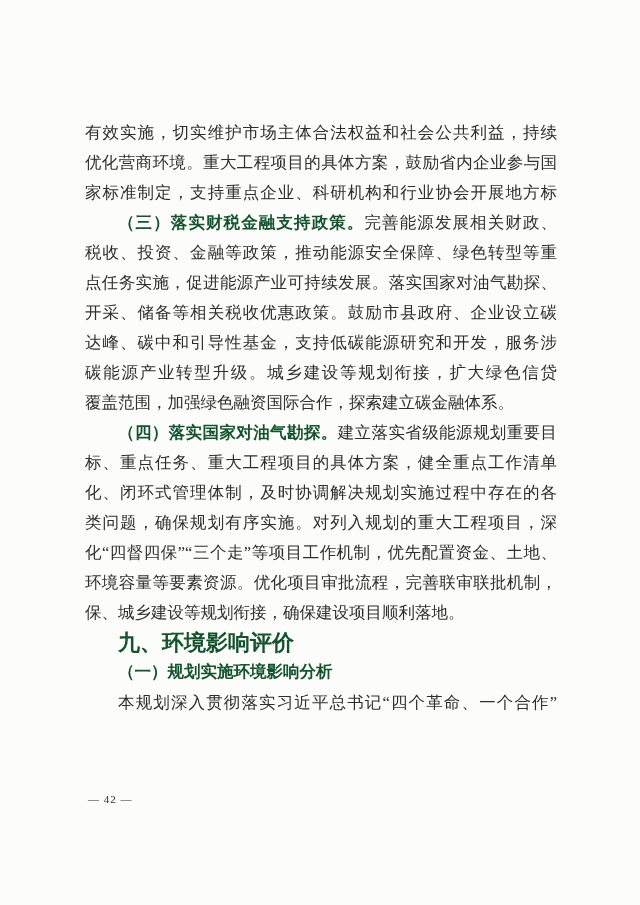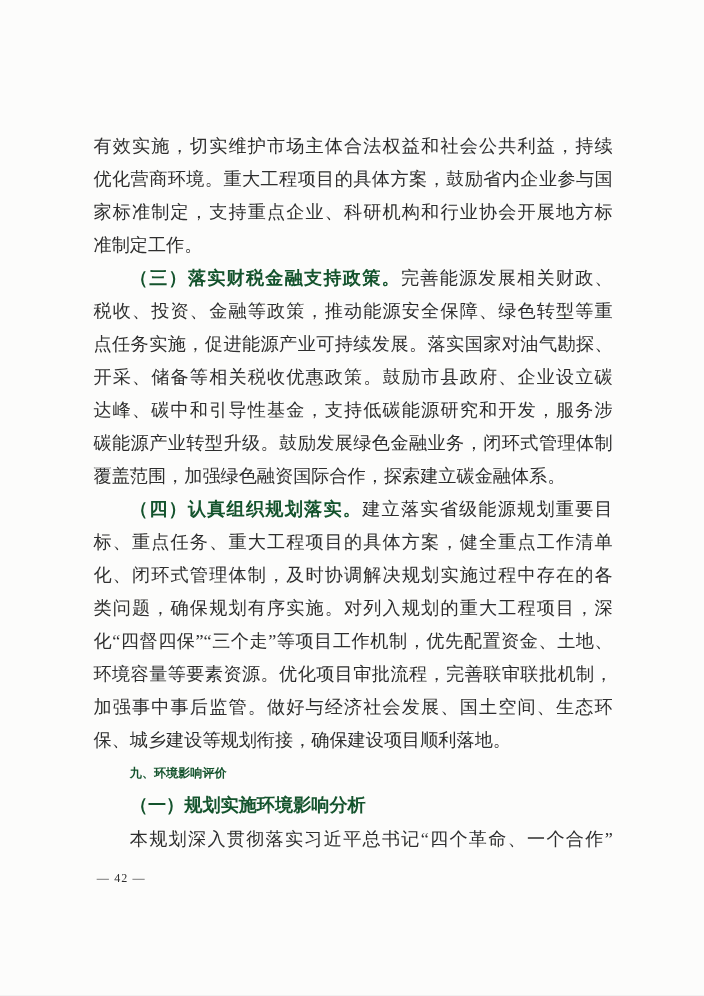--- a/index.html
+++ b/index.html
@@ -38,21 +38,21 @@
   .line.indent {
     padding-left: 33px;
   }
   .seg.bold {
     font-weight: 700;
     color: #14532d;
   }
   .line.hei {
     font-family: "Liberation Sans", sans-serif;
     font-weight: 700;
-    font-size: 11px;
+    font-size: 22px;
     color: #1a1a1a;
   }
   .line.kai {
     font-weight: 700;
     color: #1d1d1d;
     font-family: Liberation Mono, monospace;
   }
   .page-number {
     position: absolute;
     left: 88px;
@@ -64,34 +64,32 @@
   }
 </style>
 </head>
 <body>
 
 <div class="page">
   <div class="doc-body">
       <div class="line full"><span class="seg">有效实施，切实维护市场主体合法权益和社会公共利益，持续</span></div>
       <div class="line full"><span class="seg">优化营商环境。重大工程项目的具体方案，鼓励省内企业参与国</span></div>
       <div class="line full"><span class="seg">家标准制定，支持重点企业、科研机构和行业协会开展地方标</span></div>
-      <div class="line"><span class="seg">准制定工作。</span></div>
       <div class="line full indent"><span class="seg bold">（三）落实财税金融支持政策。</span><span class="seg">完善能源发展相关财政、</span></div>
       <div class="line full"><span class="seg">税收、投资、金融等政策，推动能源安全保障、绿色转型等重</span></div>
       <div class="line full"><span class="seg">点任务实施，促进能源产业可持续发展。落实国家对油气勘探、</span></div>
       <div class="line full"><span class="seg">开采、储备等相关税收优惠政策。鼓励市县政府、企业设立碳</span></div>
       <div class="line full"><span class="seg">达峰、碳中和引导性基金，支持低碳能源研究和开发，服务涉</span></div>
-      <div class="line full"><span class="seg">碳能源产业转型升级。鼓励发展绿色金融业务，闭环式管理体制</span></div>
+      <div class="line full"><span class="seg">碳能源产业转型升级。城乡建设等规划衔接，扩大绿色信贷</span></div>
       <div class="line"><span class="seg">覆盖范围，加强绿色融资国际合作，探索建立碳金融体系。</span></div>
-      <div class="line full indent"><span class="seg bold">（四）认真组织规划落实。</span><span class="seg">建立落实省级能源规划重要目</span></div>
+      <div class="line full indent"><span class="seg bold">（四）落实国家对油气勘探。</span><span class="seg">建立落实省级能源规划重要目</span></div>
       <div class="line full"><span class="seg">标、重点任务、重大工程项目的具体方案，健全重点工作清单</span></div>
       <div class="line full"><span class="seg">化、闭环式管理体制，及时协调解决规划实施过程中存在的各</span></div>
       <div class="line full"><span class="seg">类问题，确保规划有序实施。对列入规划的重大工程项目，深</span></div>
       <div class="line full"><span class="seg">化“四督四保”“三个走”等项目工作机制，优先配置资金、土地、</span></div>
       <div class="line full"><span class="seg">环境容量等要素资源。优化项目审批流程，完善联审联批机制，</span></div>
-      <div class="line full"><span class="seg">加强事中事后监管。做好与经济社会发展、国土空间、生态环</span></div>
       <div class="line"><span class="seg">保、城乡建设等规划衔接，确保建设项目顺利落地。</span></div>
       <div class="line indent hei"><span class="seg bold">九、环境影响评价</span></div>
       <div class="line indent kai"><span class="seg bold">（一）规划实施环境影响分析</span></div>
       <div class="line full indent"><span class="seg">本规划深入贯彻落实习近平总书记“四个革命、一个合作”</span></div>
     </div>
   <div class="page-number">— 42 —</div>
 </div>
 
 </body></html>

